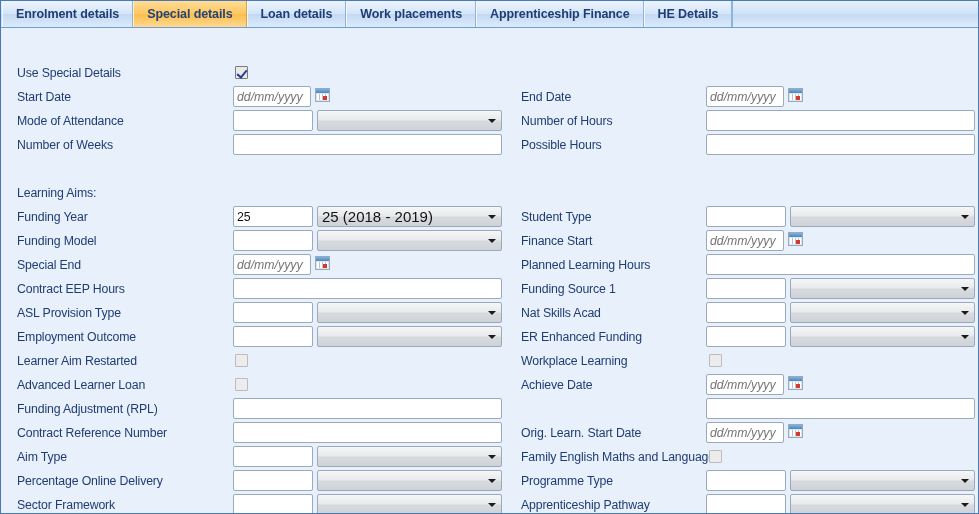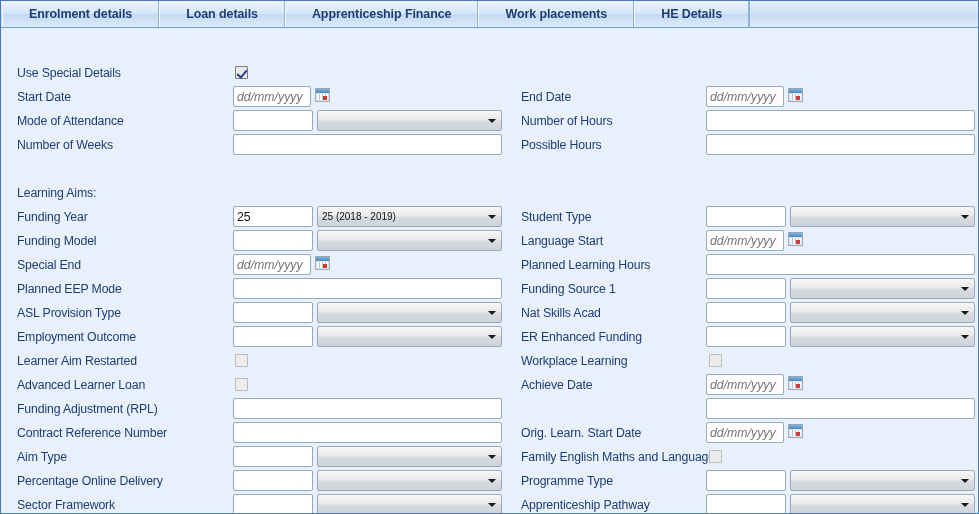--- a/index.html
+++ b/index.html
@@ -24,21 +24,21 @@
     height: 27px;
     background: linear-gradient(to bottom, #e3eefb 0%, #cfe0f5 45%, #bed6f2 55%, #d9e8fa 100%);
     border-bottom: 1px solid #6f9fd0;
     display: flex;
     align-items: stretch;
     padding-left: 1px;
   }
   .tab {
     display: flex;
     align-items: center;
-    padding: 0 26px;
+    padding: 0 13px;
     font-size: 12.5px;
     font-weight: bold;
     color: #1f3d73;
     background: linear-gradient(to bottom, #ecf4fd 0%, #d4e5f8 50%, #c3d9f3 52%, #dcebfb 100%);
     border-right: 1px solid #8fb4da;
     border-left: 1px solid #f2f8ff;
     cursor: pointer;
     white-space: nowrap;
     letter-spacing: -0.1px;
   }
@@ -90,21 +90,21 @@
     color: #a16207;
     font-style: italic;
     font-weight: normal;
   }
   .combo {
     position: absolute;
     height: 21px;
     background: linear-gradient(to bottom, #f6f7f8 0%, #e8eaec 45%, #d7dade 55%, #cfd3d8 100%);
     border: 1px solid #9aa9bb;
     border-radius: 2px;
-    font-size: 10px;
+    font-size: 15px;
     color: #111111;
     line-height: 19px;
     padding: 0 20px 0 4px;
     white-space: nowrap;
     overflow: hidden;
     cursor: pointer;
   }
   .combo .arrow {
     position: absolute;
     right: 5px; top: 50%;
@@ -172,23 +172,24 @@
     background: #d33a2c;
   }
 </style>
 </head>
 <body>
 
 <div id="app">
 
   <div class="tabstrip">
     <div class="tab">Enrolment details</div>
+    <div class="tab active">Special details</div>
     <div class="tab">Loan details</div>
+    <div class="tab">Work placements</div>
     <div class="tab">Apprenticeship Finance</div>
-    <div class="tab">Work placements</div>
     <div class="tab">HE Details</div>
     <div class="tabfill"></div>
   </div>
 
   <div class="formbody">
 
     <div class="lbl left" style="top:38px">Use Special Details</div>
     <div class="chk checked" style="left:234px; top:38px"></div>
 
     <div class="lbl left" style="top:62px">Start Date</div>
@@ -227,40 +228,40 @@
     <div class="combo" style="left:316px; top:178px; width:185px"><span>25 (2018 - 2019)</span><span class="arrow"></span></div>
 
     <div class="lbl right" style="top:182px">Student Type</div>
     <input class="txt" style="left: 705px; top: 178px; width: 80px;" value="">
     <div class="combo" style="left:789px; top:178px; width:185px"><span></span><span class="arrow"></span></div>
 
     <div class="lbl left" style="top:206px">Funding Model</div>
     <input class="txt" style="left: 232px; top: 202px; width: 80px;" value="">
     <div class="combo" style="left:316px; top:202px; width:185px"><span></span><span class="arrow"></span></div>
 
-    <div class="lbl right" style="top:206px">Language Start</div>
+    <div class="lbl right" style="top:206px">Finance Start</div>
     <input class="txt placeholder" style="left: 705px; top: 202px; width: 78px;" placeholder="dd/mm/yyyy">
     <div class="calico" style="left:787px; top:204px">
         <div class="bar"></div>
         <div class="grid"></div>
         <div class="dot"></div>
       </div>
 
     <div class="lbl left" style="top:230px">Special End</div>
     <input class="txt placeholder" style="left: 232px; top: 226px; width: 78px;" placeholder="dd/mm/yyyy">
     <div class="calico" style="left:314px; top:228px">
         <div class="bar"></div>
         <div class="grid"></div>
         <div class="dot"></div>
       </div>
 
     <div class="lbl right" style="top:230px">Planned Learning Hours</div>
     <input class="txt" style="left: 705px; top: 226px; width: 269px;" value="">
 
-    <div class="lbl left" style="top:254px">Planned EEP Mode</div>
+    <div class="lbl left" style="top:254px">Contract EEP Hours</div>
     <input class="txt" style="left: 232px; top: 250px; width: 269px;" value="">
 
     <div class="lbl right" style="top:254px">Funding Source 1</div>
     <input class="txt" style="left: 705px; top: 250px; width: 80px;" value="">
     <div class="combo" style="left:789px; top:250px; width:185px"><span></span><span class="arrow"></span></div>
 
     <div class="lbl left" style="top:278px">ASL Provision Type</div>
     <input class="txt" style="left: 232px; top: 274px; width: 80px;" value="">
     <div class="combo" style="left:316px; top:274px; width:185px"><span></span><span class="arrow"></span></div>
 

